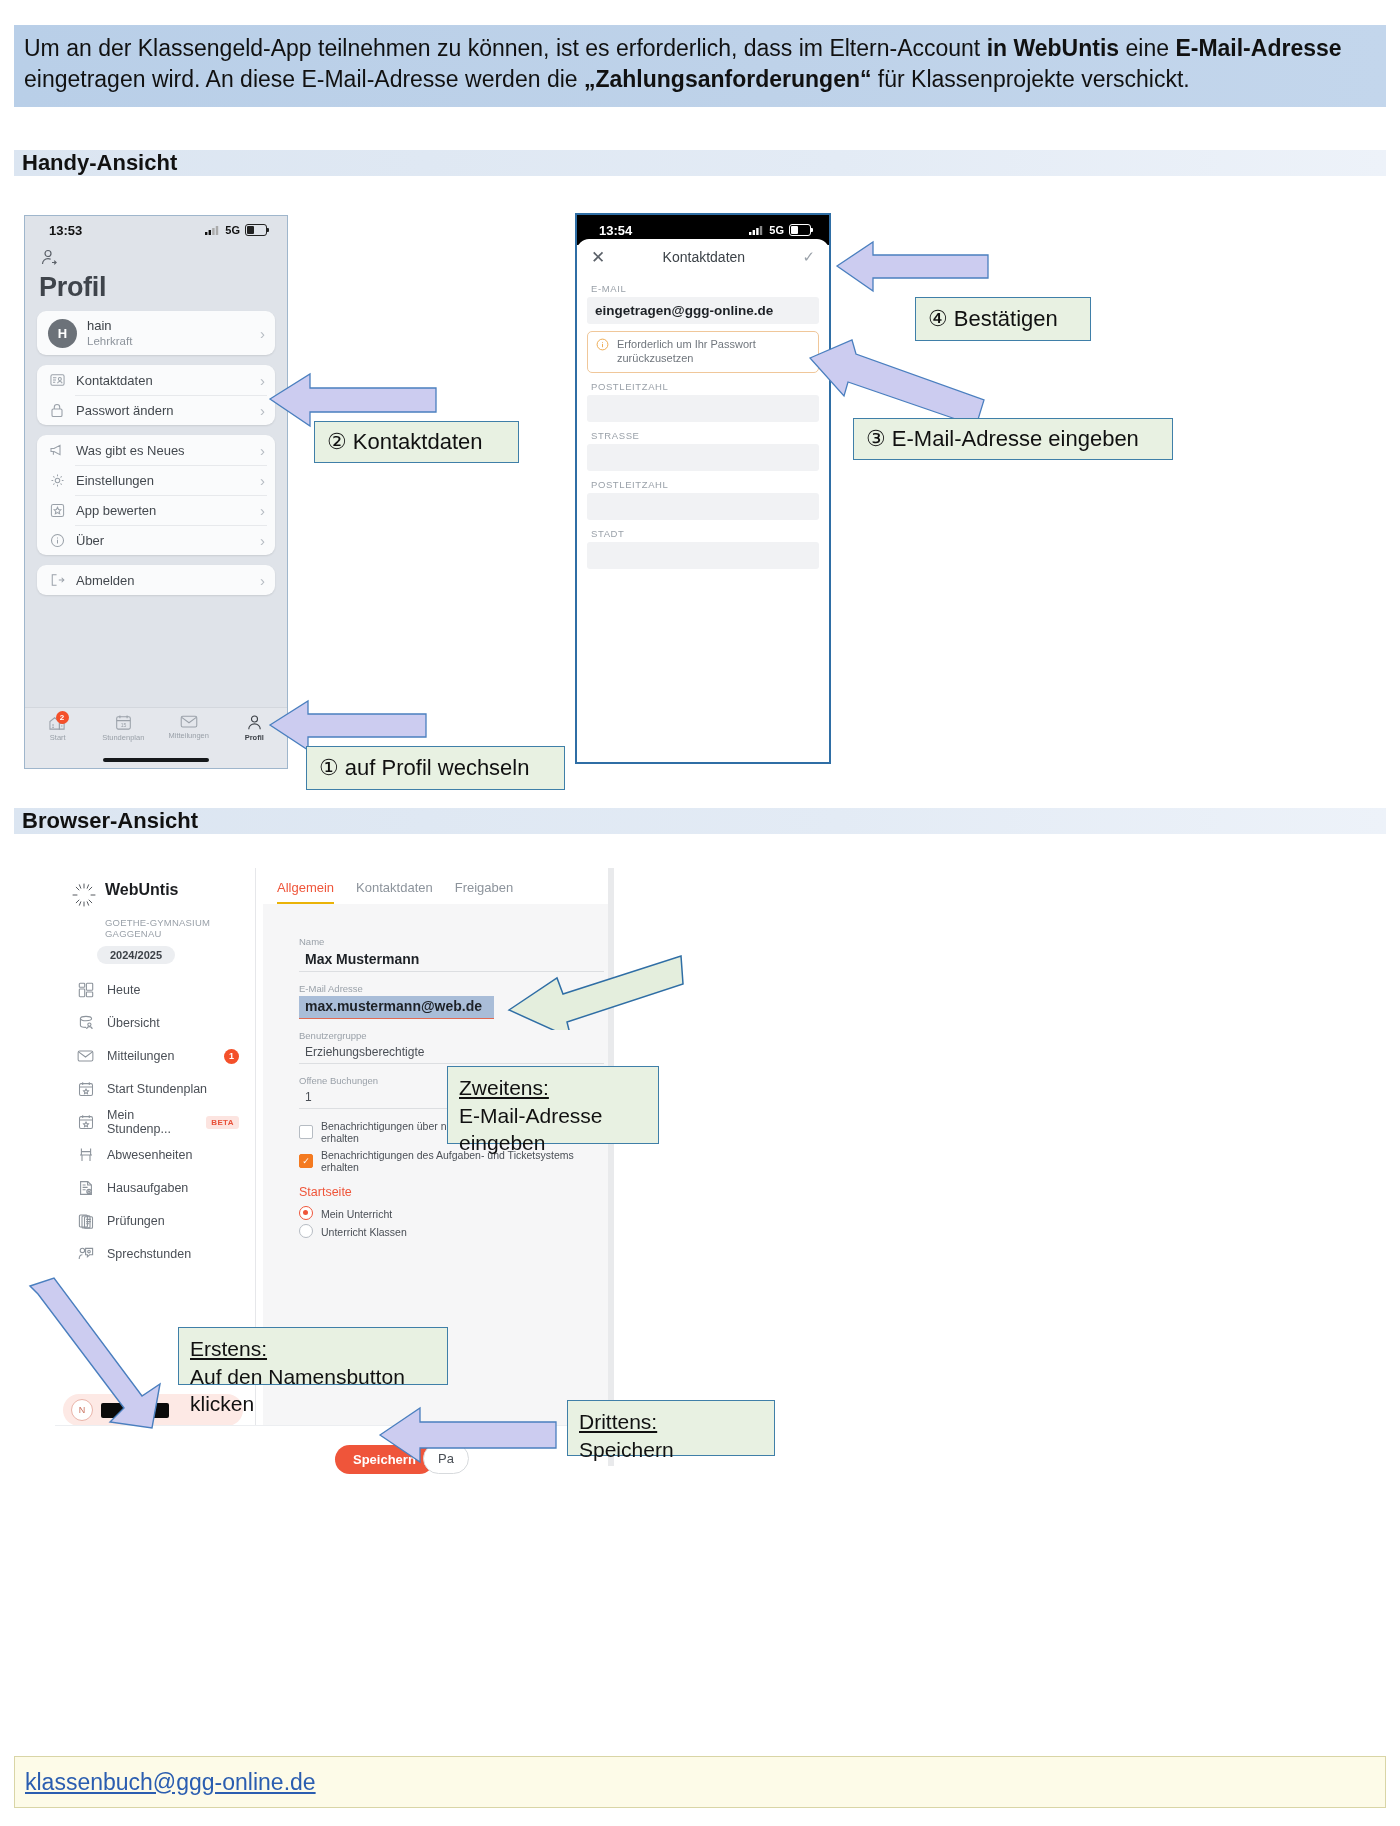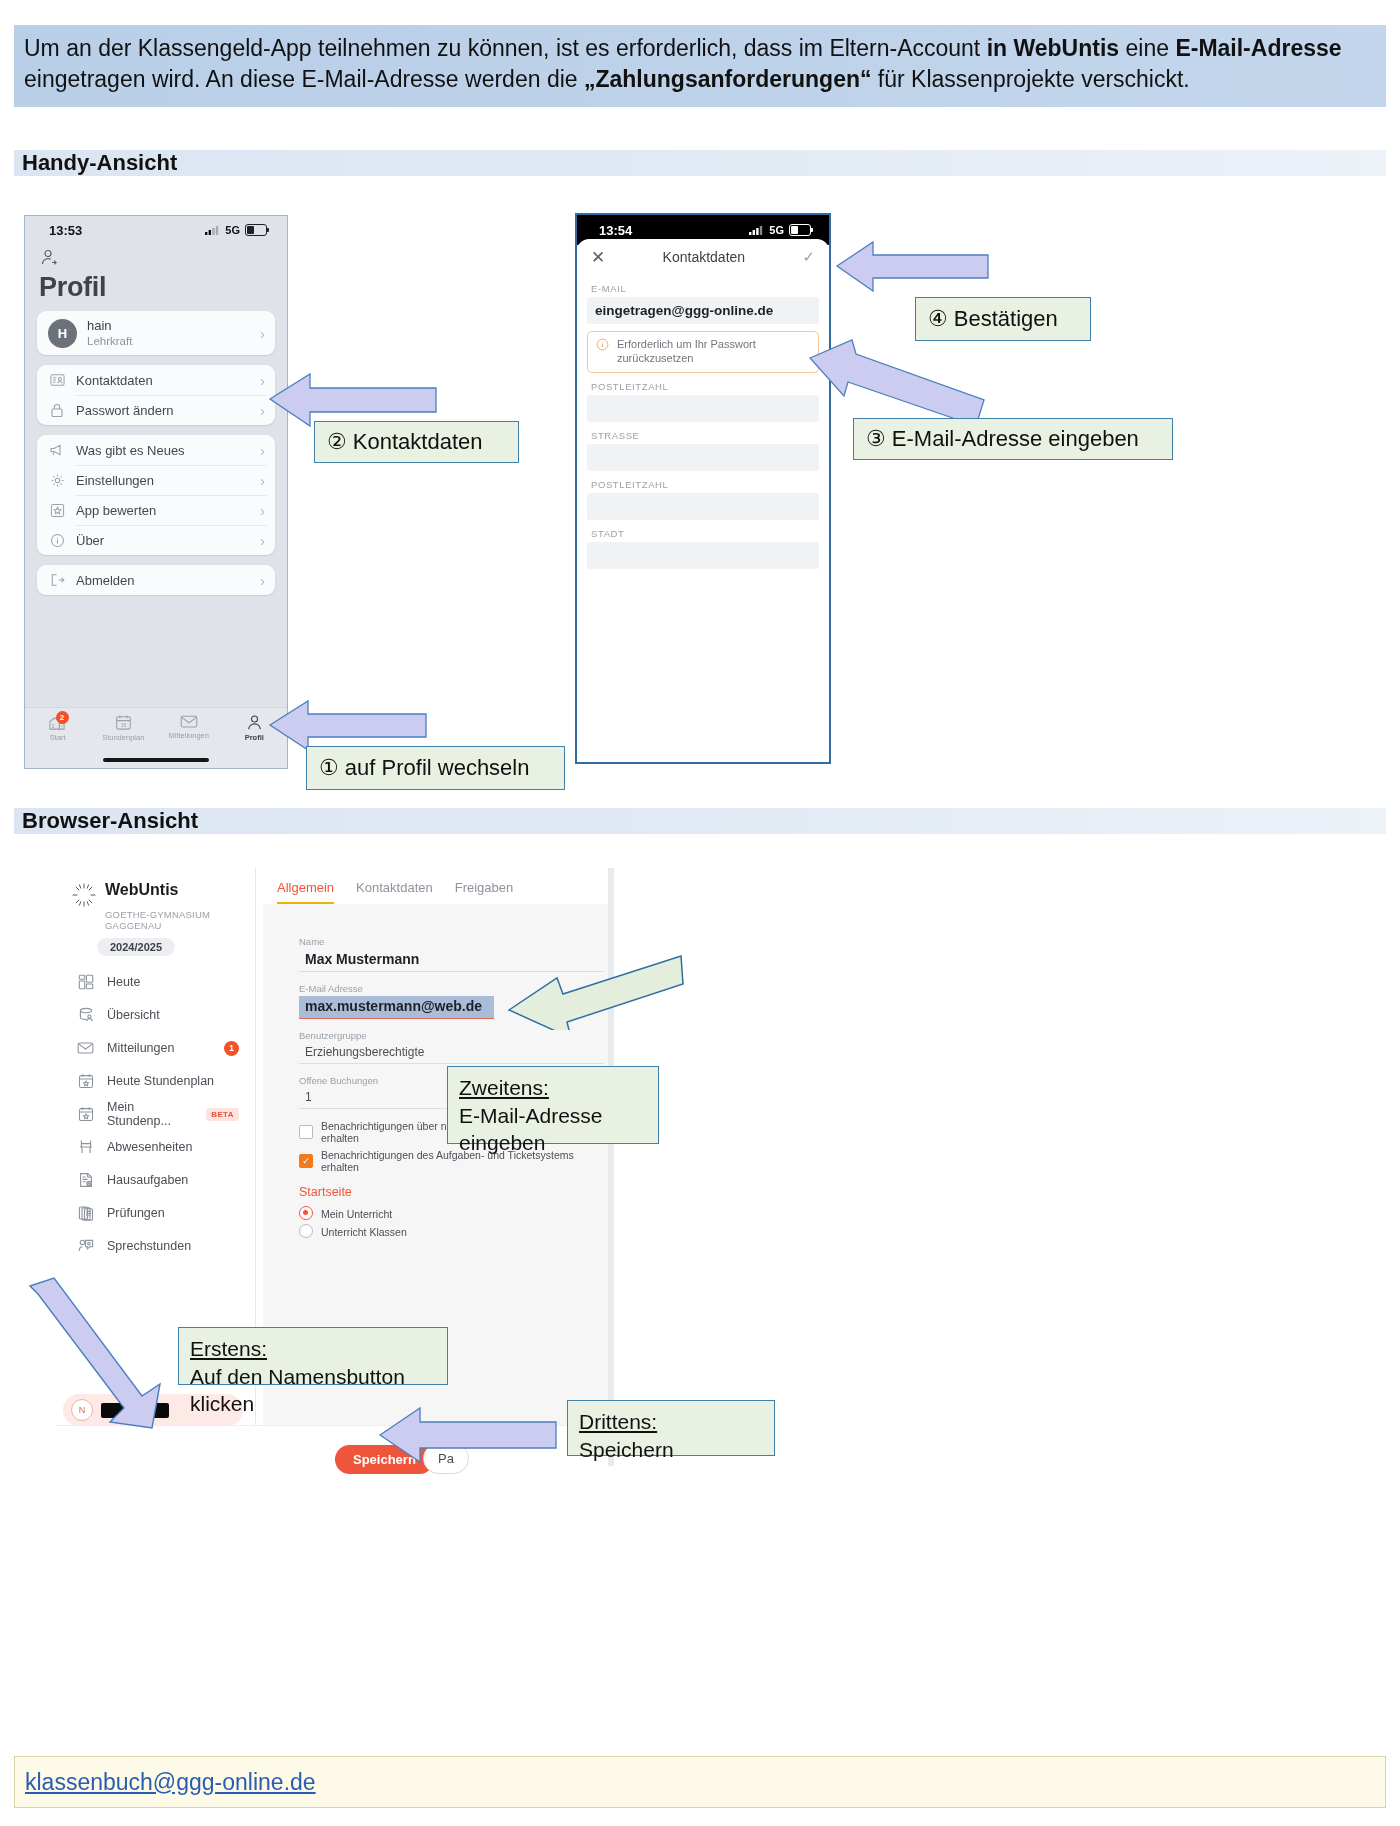--- a/index.html
+++ b/index.html
@@ -88,21 +88,21 @@
 
   
   .arrow{position:absolute;}
   
   .browser{position:absolute;left:55px;top:868px;width:660px;height:620px;}
   .bw-side{position:absolute;left:0;top:0;width:200px;height:598px;background:#fff;
     border-right:1px solid #e6e7ea;}
   .bw-logo{display:flex;align-items:flex-start;gap:8px;padding:14px 0 0 16px;}
   .bw-sun{width:26px;height:26px;position:relative;flex:0 0 26px;}
   .bw-name{font-size:16px;font-weight:bold;color:#1b1d20;line-height:1;}
-  .bw-school{font-size:9.5px;color:#9aa1a9;line-height:1.15;margin-top:12px;letter-spacing:.2px;}
+  .bw-school{font-size:9.5px;color:#9aa1a9;line-height:1.15;margin-top:20px;letter-spacing:.2px;}
   .bw-year{margin:6px 0 0 42px;display:inline-block;background:#eceef1;border-radius:11px;
     padding:3px 13px;font-size:11px;font-weight:bold;color:#3d4248;}
   .bw-nav{margin-top:10px;}
   .bw-item{display:flex;align-items:center;gap:13px;height:33px;padding-left:22px;font-size:12.5px;color:#4a4f56;}
   .bw-item .bic{width:17px;height:17px;flex:0 0 17px;color:#8d949c;display:flex;align-items:center;justify-content:center;}
   .bw-dot{margin-left:auto;margin-right:16px;width:15px;height:15px;border-radius:50%;background:#f4502a;
     color:#fff;font-size:9px;font-weight:bold;display:flex;align-items:center;justify-content:center;}
   .bw-beta{margin-left:auto;margin-right:16px;background:#fce4e0;color:#e8513a;font-size:8px;
     font-weight:bold;padding:2px 5px;border-radius:3px;letter-spacing:.4px;}
   .bw-main{position:absolute;left:208px;top:0;width:345px;height:598px;background:#f6f6f7;}
@@ -439,21 +439,21 @@
         <span class="bw-dot">1</span>
       </div>
       <div class="bw-item">
         <span class="bic">
             <svg width="16" height="16" viewBox="0 0 17 17" fill="none" stroke="#8d949c" stroke-width="1.1">
               <rect x="1.6" y="2.8" width="13.8" height="12.6" rx="1.6"></rect>
               <path d="M1.6 6.4h13.8M5 1.4v2.8M12 1.4v2.8"></path>
               <path d="M8.5 8.6l.8 1.6 1.8.2-1.3 1.3.3 1.8-1.6-.85-1.6.85.3-1.8-1.3-1.3 1.8-.2z"></path>
             </svg>
           </span>
-        <span>Heute Stundenplan</span>
+        <span>Start Stundenplan</span>
       </div>
       <div class="bw-item">
         <span class="bic">
             <svg width="16" height="16" viewBox="0 0 17 17" fill="none" stroke="#8d949c" stroke-width="1.1">
               <rect x="1.6" y="2.8" width="13.8" height="12.6" rx="1.6"></rect>
               <path d="M1.6 6.4h13.8M5 1.4v2.8M12 1.4v2.8"></path>
               <path d="M8.5 8.6l.8 1.6 1.8.2-1.3 1.3.3 1.8-1.6-.85-1.6.85.3-1.8-1.3-1.3 1.8-.2z"></path>
             </svg>
           </span>
         <span>Mein Stundenp...</span>

